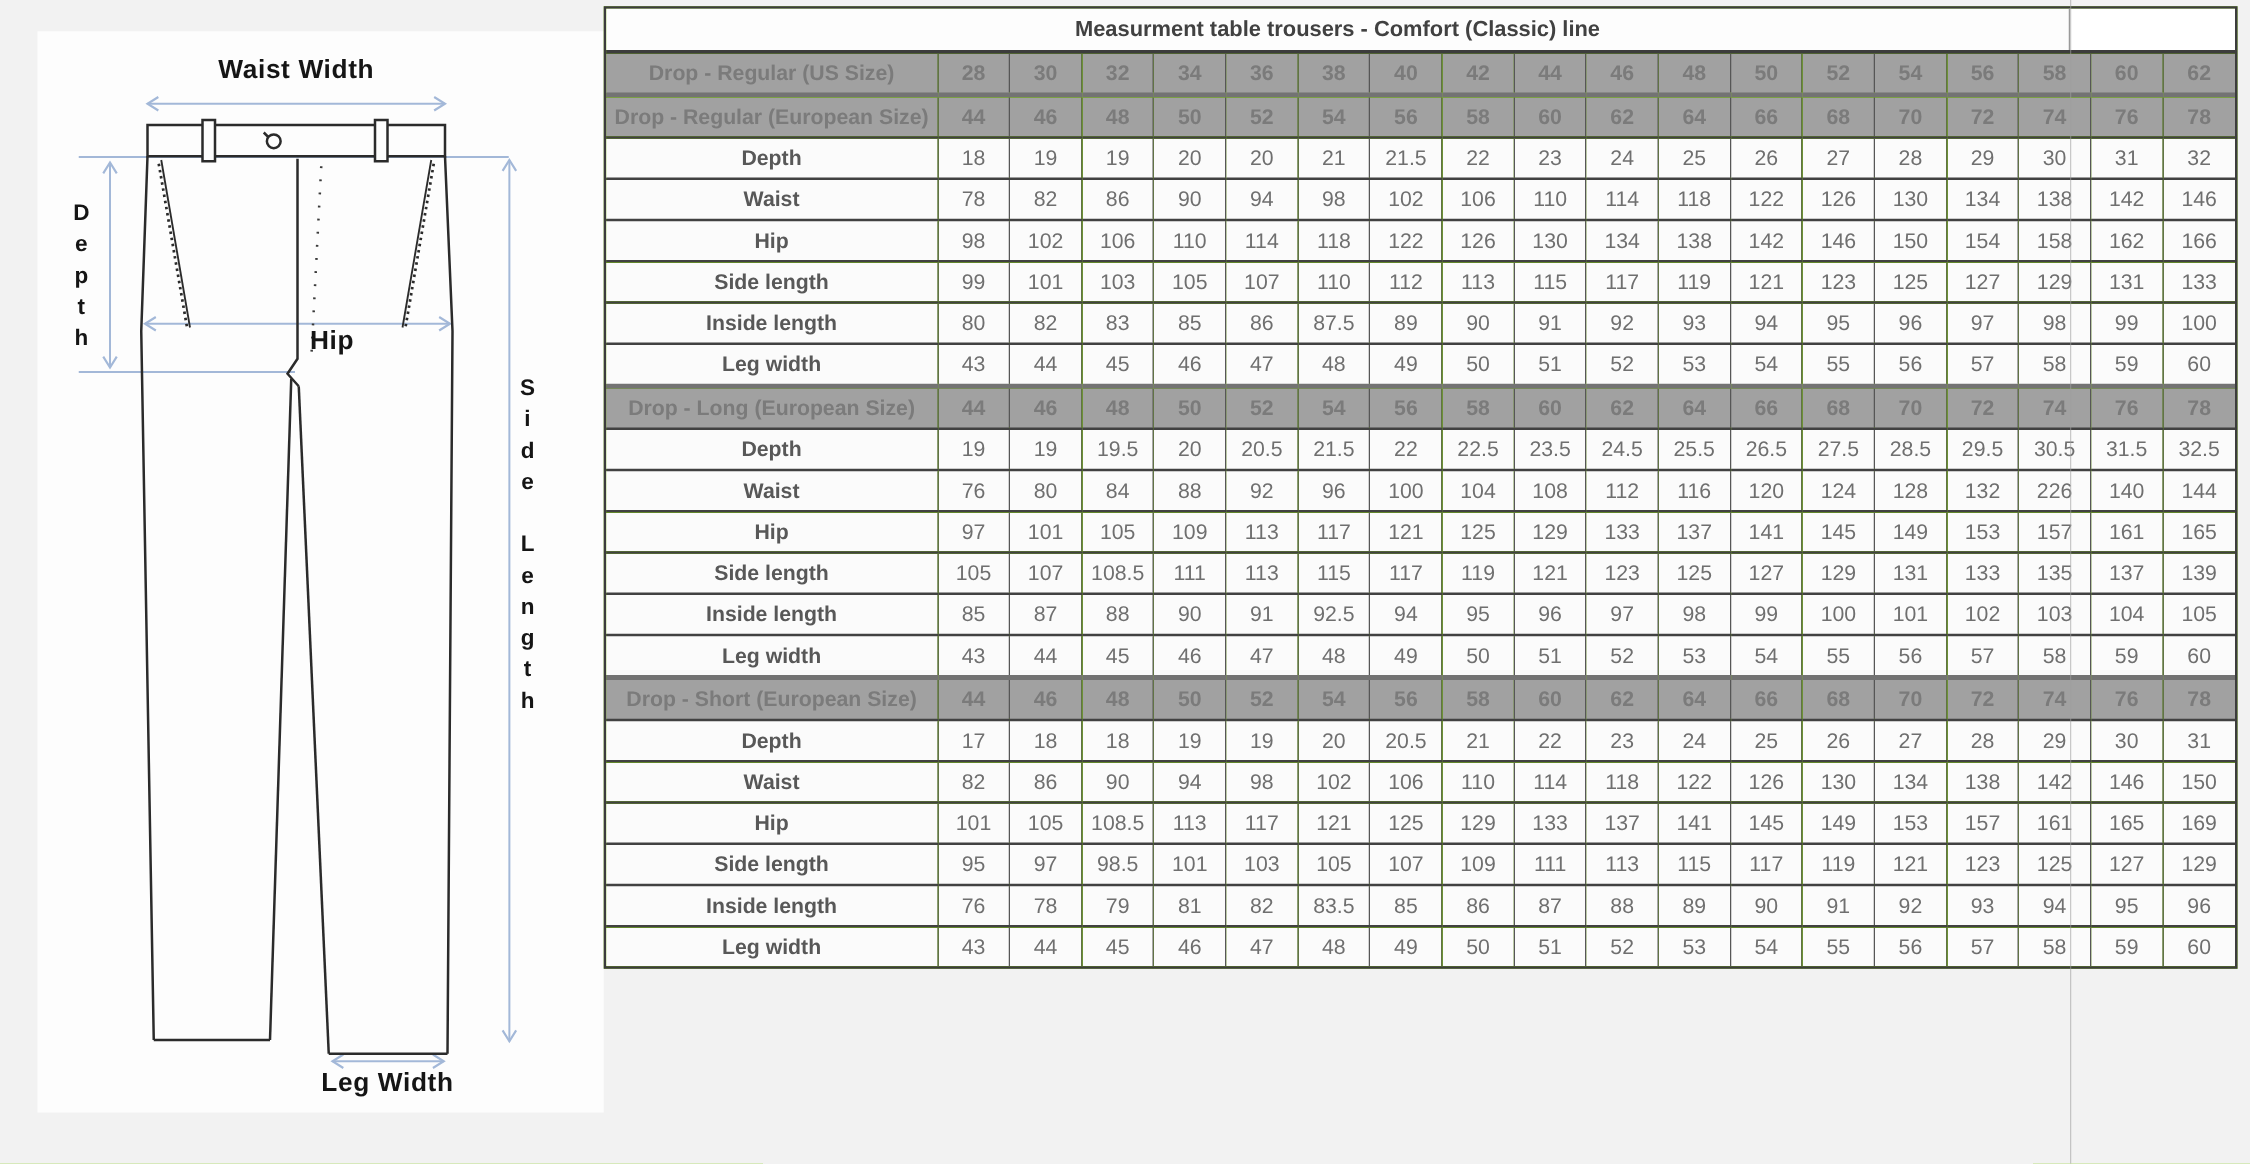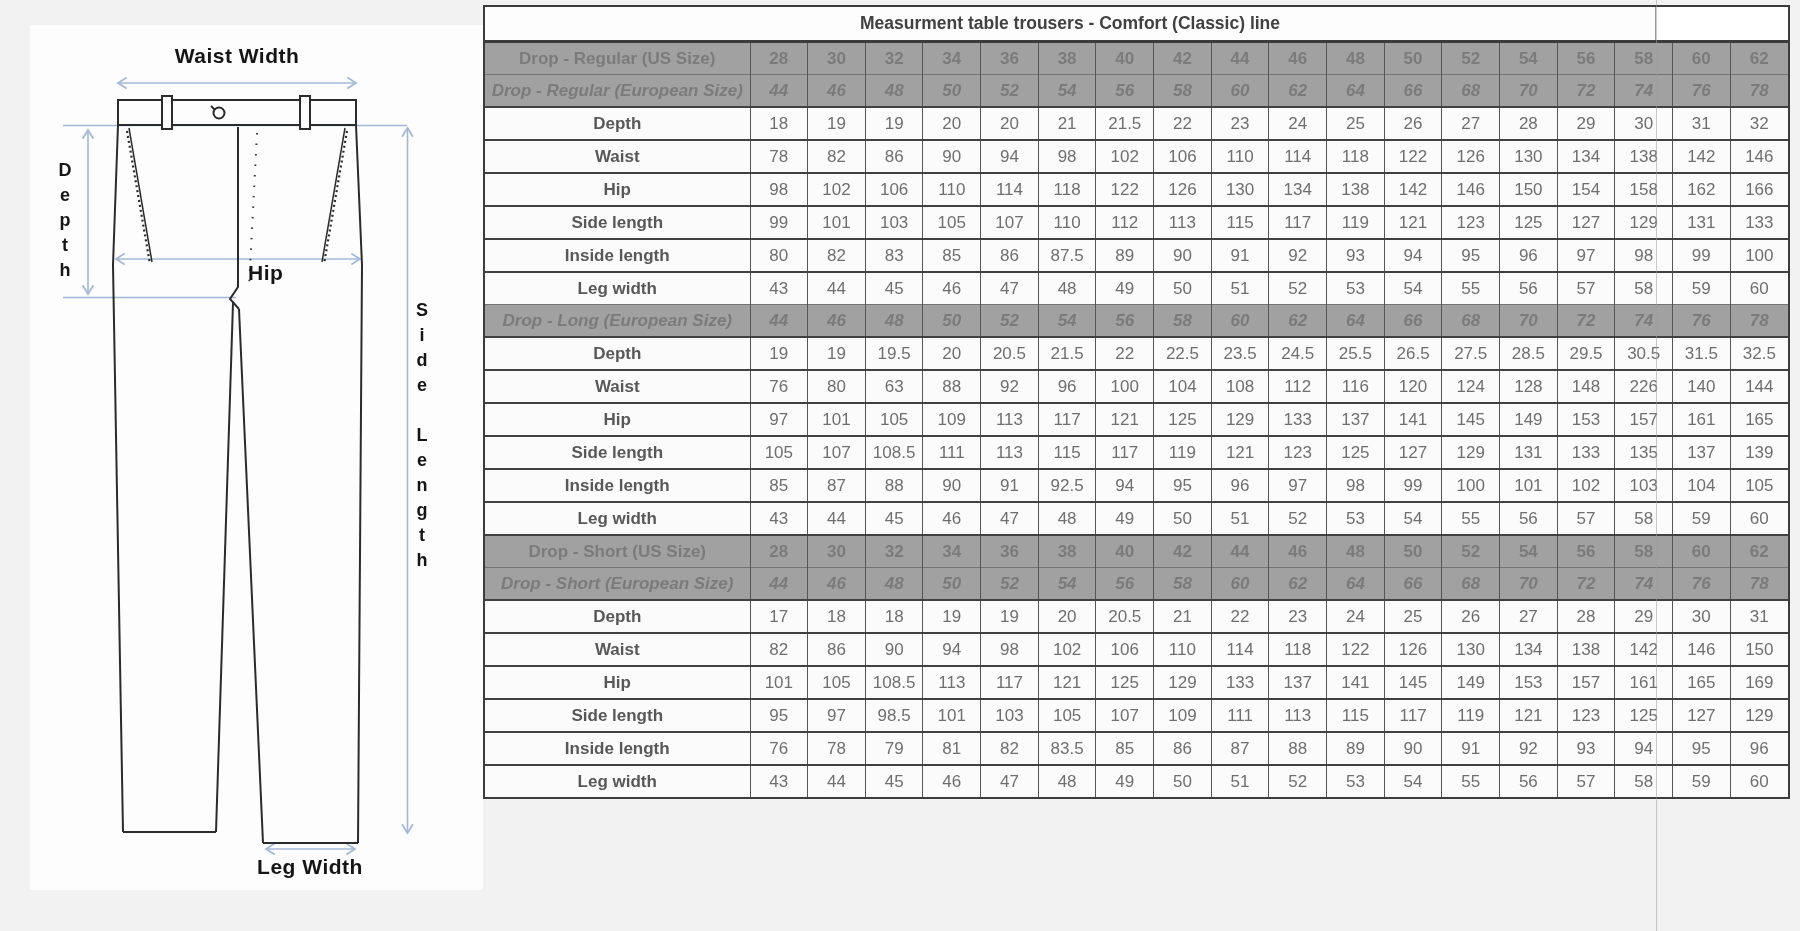--- a/index.html
+++ b/index.html
@@ -39,21 +39,21 @@
     border-left:1px solid #565656;border-top:2px solid #414141;
     font-size:17px;color:#6f6f6f;background:#fbfbfb;
     padding:0;overflow:hidden;white-space:nowrap;
   }
   table.meas td:first-child{border-left:none;}
   table.meas tr:first-child td{border-top:none;}
   table.meas td.rlabel{font-weight:bold;color:#585858;}
   table.meas tr.hdr td{
     background:#a1a1a1;color:#7b7b7b;font-weight:bold;
   }
-  table.meas tr.hdr2 td{border-top:1px solid #737373;font-style:italic;}
+  table.meas tr.hdr2 td{border-top:4px solid #737373;}
   
   .print-line{
     position:absolute;left:1656px;top:0;width:1px;height:931px;
     background:#9f9f9f;opacity:.55;z-index:5;
   }
 </style>
 </head>
 <body>
 
 <div class="diagram">
@@ -341,33 +341,33 @@
           <td>28.5</td>
           <td>29.5</td>
           <td>30.5</td>
           <td>31.5</td>
           <td>32.5</td>
         </tr>
         <tr>
           <td class="rlabel">Waist</td>
           <td>76</td>
           <td>80</td>
-          <td>63</td>
+          <td>84</td>
           <td>88</td>
           <td>92</td>
           <td>96</td>
           <td>100</td>
           <td>104</td>
           <td>108</td>
           <td>112</td>
           <td>116</td>
           <td>120</td>
           <td>124</td>
           <td>128</td>
-          <td>148</td>
+          <td>132</td>
           <td>226</td>
           <td>140</td>
           <td>144</td>
         </tr>
         <tr>
           <td class="rlabel">Hip</td>
           <td>97</td>
           <td>101</td>
           <td>105</td>
           <td>109</td>
@@ -441,41 +441,20 @@
           <td>51</td>
           <td>52</td>
           <td>53</td>
           <td>54</td>
           <td>55</td>
           <td>56</td>
           <td>57</td>
           <td>58</td>
           <td>59</td>
           <td>60</td>
-        </tr>
-        <tr class="hdr">
-          <td class="rlabel">Drop - Short (US Size)</td>
-          <td>28</td>
-          <td>30</td>
-          <td>32</td>
-          <td>34</td>
-          <td>36</td>
-          <td>38</td>
-          <td>40</td>
-          <td>42</td>
-          <td>44</td>
-          <td>46</td>
-          <td>48</td>
-          <td>50</td>
-          <td>52</td>
-          <td>54</td>
-          <td>56</td>
-          <td>58</td>
-          <td>60</td>
-          <td>62</td>
         </tr>
         <tr class="hdr hdr2">
           <td class="rlabel">Drop - Short (European Size)</td>
           <td>44</td>
           <td>46</td>
           <td>48</td>
           <td>50</td>
           <td>52</td>
           <td>54</td>
           <td>56</td>

